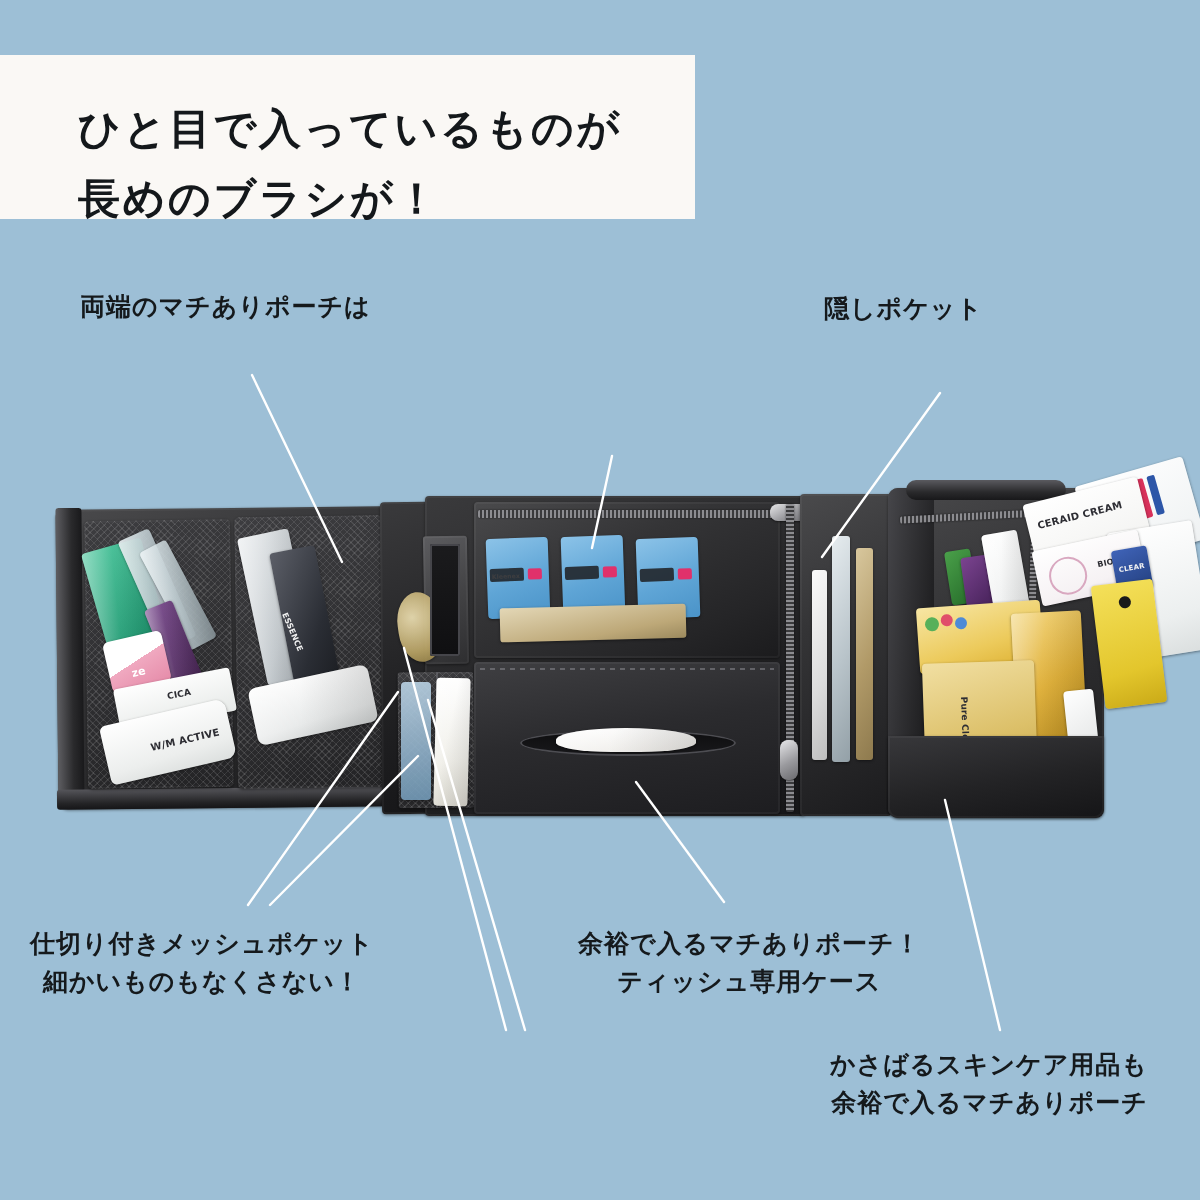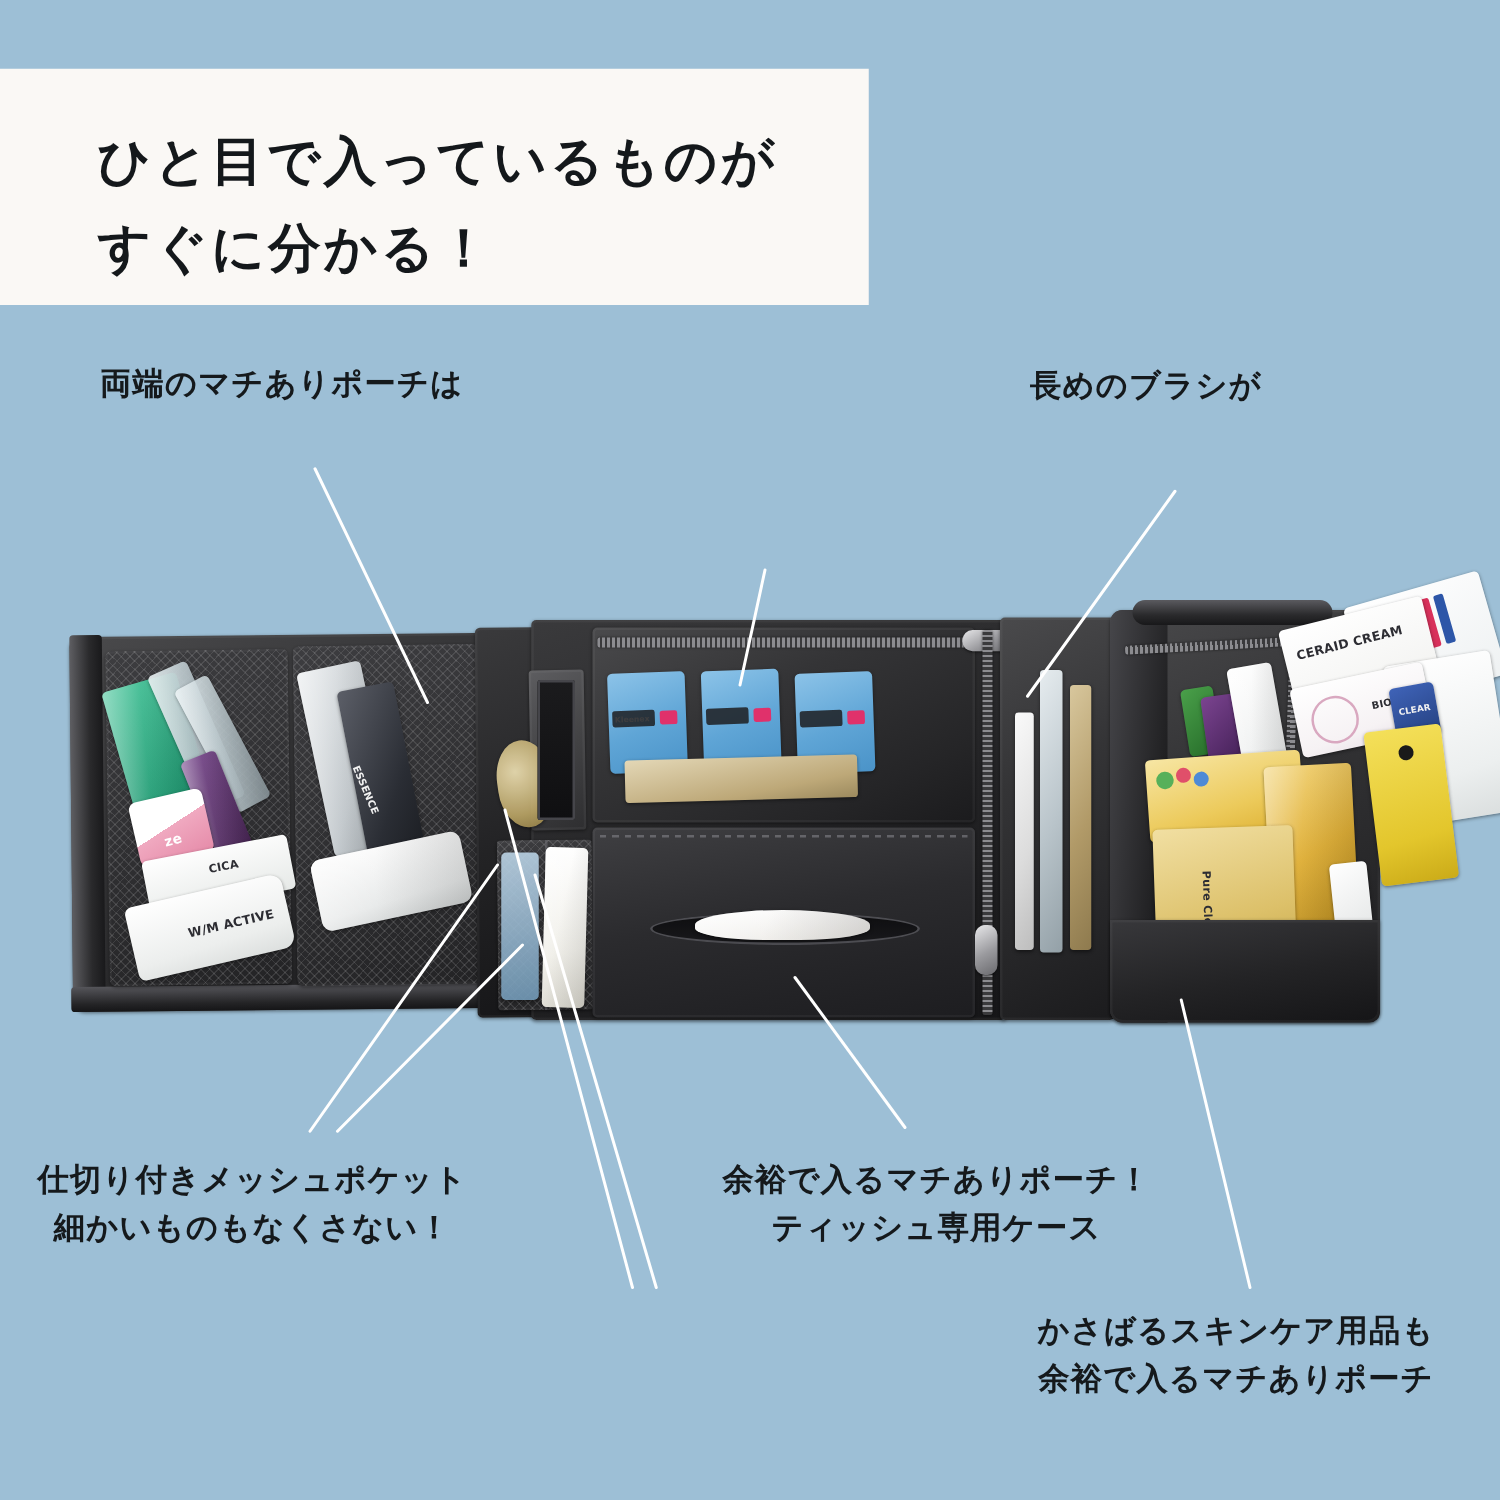--- a/index.html
+++ b/index.html
@@ -7,21 +7,21 @@
   body{
     width:1200px;height:1200px;
     background:#9dbfd6;
     font-family:"DejaVu Sans","Liberation Sans",sans-serif;
     overflow:hidden;position:relative;
   }
   #stage{position:absolute;inset:0;width:1200px;height:1200px;}
 
   
   .title-band{
-    position:absolute;left:0;top:55px;width:695px;height:189px;
+    position:absolute;left:0;top:55px;width:695px;height:164px;
     background:#faf8f5;
   }
   .title-band .line{
     position:absolute;left:78px;
     font-size:42px;font-weight:700;color:#14181b;
     letter-spacing:.06em;white-space:nowrap;
   }
   .title-band .l1{top:74px;transform:translateY(-50%);}
   .title-band .l2{top:144px;transform:translateY(-50%);}
 
@@ -252,41 +252,41 @@
       <line x1="270" y1="905" x2="418" y2="756"></line>
       <line x1="724" y1="902" x2="636" y2="782"></line>
       <line x1="525" y1="1030" x2="428" y2="700"></line>
       <line x1="506" y1="1030" x2="404" y2="648"></line>
       <line x1="1000" y1="1030" x2="945" y2="800"></line>
     </g>
   </svg>
 
   <div class="title-band" style="background: rgb(250, 248, 245);">
     <div class="line l1">ひと目で入っているものが</div>
-    <div class="line l2">すぐに分かる！</div>
+    <div class="line l2">長めのブラシが！</div>
   </div>
 
   <div class="callout" style="left:80px;top:288px;">
     <span class="cl">両端のマチありポーチは</span>
   </div>
 
 
   <div class="callout" style="left:824px;top:290px;">
-    <span class="cl">長めのブラシが</span>
+    <span class="cl">隠しポケット</span>
   </div>
 
   <div class="callout" style="left:30px;top:925px;">
     <span class="cl">仕切り付きメッシュポケット</span>
     <span class="cl">細かいものもなくさない！</span>
   </div>
 
   <div class="callout" style="left:578px;top:925px;">
     <span class="cl">余裕で入るマチありポーチ！</span>
     <span class="cl">ティッシュ専用ケース</span>
   </div>
 
 
-  <div class="callout" style="left:830px;top:1046px;">
+  <div class="callout" style="left:830px;top:1046px;text-align:right;">
     <span class="cl">かさばるスキンケア用品も</span>
     <span class="cl">余裕で入るマチありポーチ</span>
   </div>
 
 </div>
 
 </body></html>

